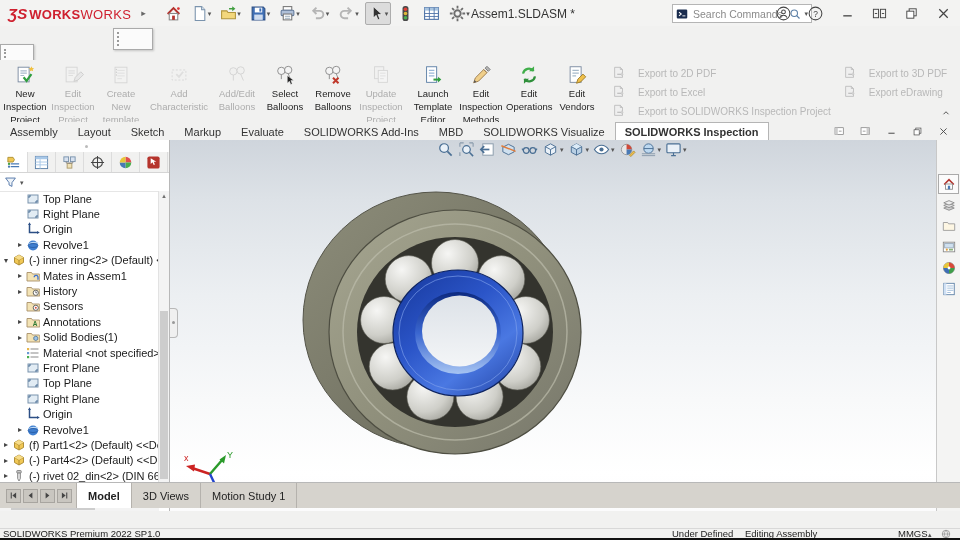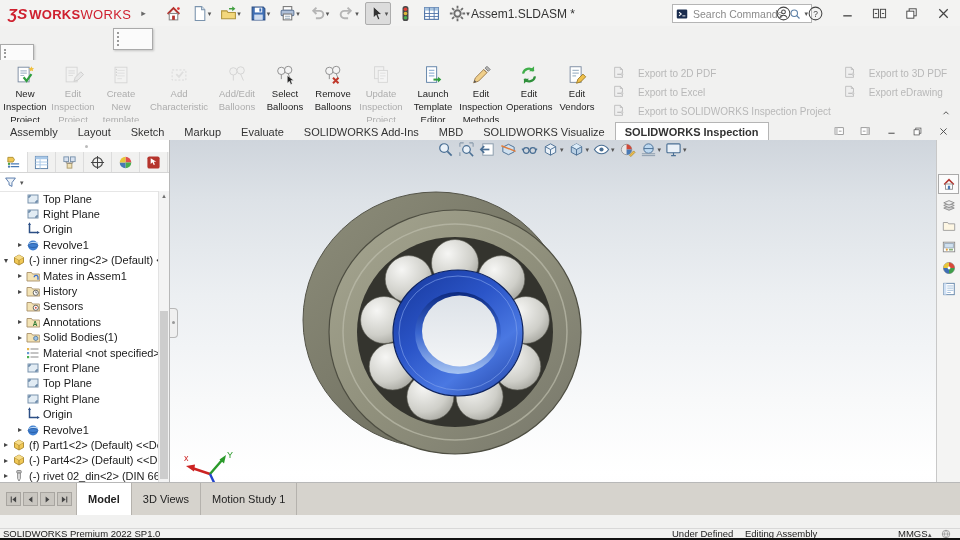--- a/index.html
+++ b/index.html
@@ -99,21 +99,21 @@
   .splitter{position:absolute;left:170px;top:308px;width:8px;height:30px;background:#f0f0f0;
             border:1px solid #b8b8b8;border-left:none;border-radius:0 4px 4px 0;box-sizing:border-box}
   .splitter::after{content:"";position:absolute;left:2px;top:12px;width:3px;height:3px;border-radius:50%;background:#999}
   
   .taskpane{position:absolute;left:936px;top:140px;width:24px;height:371px;background:#f4f4f3;
             border-left:1px solid #c8c8c8;box-sizing:border-box;padding-top:34px}
   .tpbtn{width:19px;height:18px;margin:0 auto 1px;display:flex;align-items:center;justify-content:center;border:1px solid transparent}
   .tpbtn .ic{width:14px;height:14px}
   .tpbtn.first{background:#fbfbfb;border-color:#aaa}
   
-  .bottombar{position:absolute;left:0;top:482px;width:960px;height:33px;background:#d6d3cd;
+  .bottombar{position:absolute;left:0;top:482px;width:960px;height:26px;background:#d6d3cd;
              border-top:1px solid #b8b8b8;display:flex;align-items:stretch;box-sizing:border-box}
   .bnav{display:flex;align-items:center;gap:2px;padding:0 4px 0 6px}
   .nbtn{width:13px;height:12px;background:#c9c6c0;border:1px solid #a8a5a0;display:flex;align-items:center;justify-content:center}
   .nbtn .ic{width:9px;height:9px}
   .btabs{display:flex;align-items:stretch}
   .btab{font-size:11px;display:flex;align-items:center;padding:0 11px;color:#222;border-right:1px solid #b5b2ad}
   .btab.active{background:#fff;font-weight:bold;border-left:1px solid #b5b2ad}
   .statusbar{position:absolute;left:0;top:528px;width:960px;height:10px;background:#f1f1f0;
              border-top:1px solid #d8d8d8;font-size:9.5px;color:#222;line-height:10px}
   .sb-left{position:absolute;left:3px;top:0}

